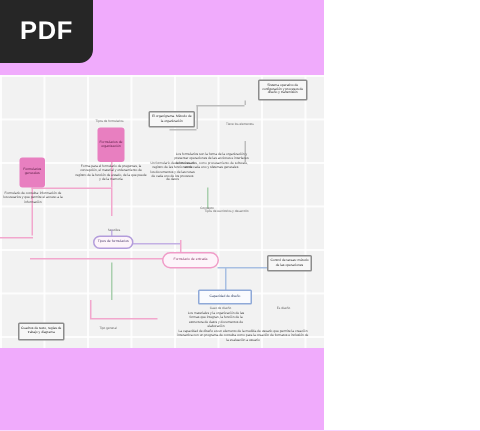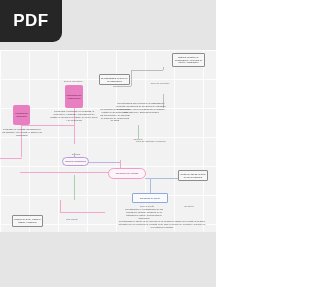--- a/index.html
+++ b/index.html
@@ -1,19 +1,19 @@
 <!DOCTYPE html>
 <html><head>
 <meta charset="utf-8">
 <style>
   html,body{margin:0;padding:0;background:#ffffff;}
   body{width:216px;height:287px;overflow:hidden;
        font-family:"Liberation Sans",sans-serif;color:#3a3a3a;}
 
-  #page{position:relative;width:216px;height:287px;background:#e5e5e5;}
+  #page{position:relative;width:216px;height:287px;background:#f0abfc;}
 
   
   #pdf-badge{position:absolute;left:0;top:0;width:62px;height:42px;
       background:#262626;border-bottom-right-radius:9px;
       display:flex;align-items:center;justify-content:center;}
   #pdf-badge span{color:#ffffff;font-size:17px;font-weight:bold;letter-spacing:.5px;}
 
   
   #canvas{position:absolute;left:0;top:50px;width:216px;height:182px;
       background:#f2f2f2;overflow:hidden;}

